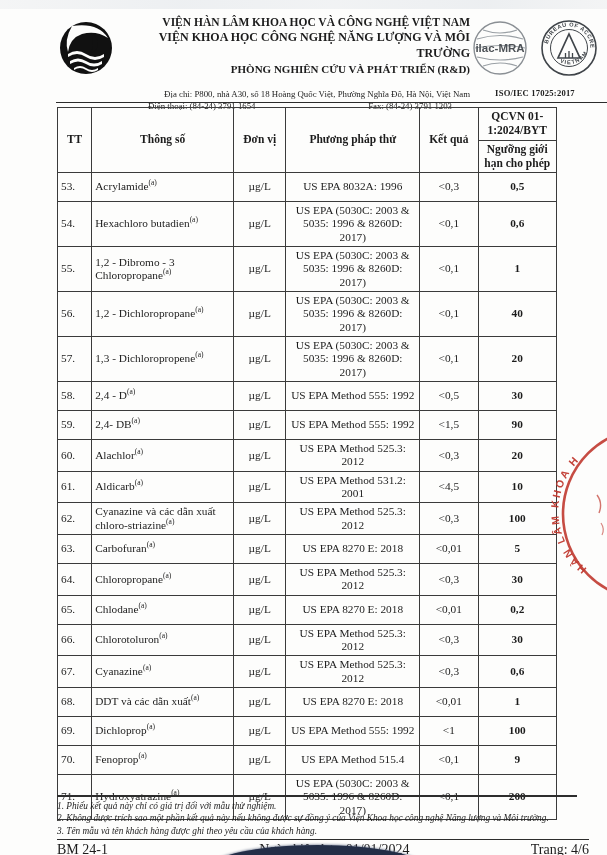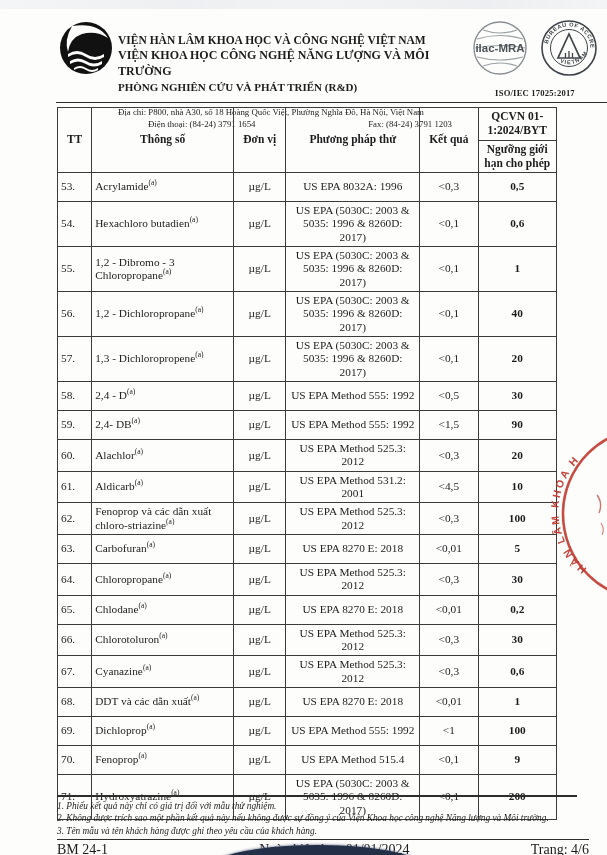--- a/index.html
+++ b/index.html
@@ -10,21 +10,21 @@
     color:#1c1c1c;
   }
   .scan-top{
     position:absolute;top:0;left:0;width:607px;height:9px;
     background:linear-gradient(to right,#f2f3f4 0%,#e9ecef 30%,#eef0f2 55%,#e8ebee 80%,#f1f2f3 100%);
     opacity:.8;
   }
   
   .header{position:absolute;top:12px;left:0;width:607px;height:88px;}
   .logo-left{position:absolute;left:58px;top:8px;width:56px;height:56px;}
-  .org-block{position:absolute;left:118px;top:21px;width:352px;text-align:left;line-height:1.3;font-family:Liberation Serif, serif;}
+  .org-block{position:absolute;left:118px;top:3px;width:352px;text-align:right;line-height:1.3;font-family:Liberation Serif, serif;}
   .org1{font-weight:bold;font-size:11.5px;}
   .org2{font-weight:bold;font-size:12px;}
   .org3{font-weight:bold;font-size:11px;margin-top:1px;}
   .org4{font-weight:bold;font-size:10.5px;margin-top:1px;}
   .addr{font-size:8.8px;margin-top:13px;white-space:nowrap;}
   .phone-row{font-size:8.8px;display:flex;justify-content:space-between;padding:0 18px 0 30px;}
   .logos-right{position:absolute;right:8px;top:6px;width:128px;text-align:center;}
   .logo-pair{display:flex;justify-content:space-between;align-items:center;}
   .iso-line{font-weight:bold;font-size:8.6px;margin-top:10px;letter-spacing:.2px;color:#222;}
   .header-rule{position:absolute;top:102px;left:56px;width:551px;height:0;border-top:1.6px solid #2c2c2c;}
@@ -219,21 +219,21 @@
       <tr>
         <td class="cell-tt">61.</td>
         <td class="cell-param"><span>Aldicarb</span><sup>(a)</sup></td>
         <td class="cell-unit">µg/L</td>
         <td class="cell-method">US EPA Method 531.2: 2001</td>
         <td class="cell-result">&lt;4,5</td>
         <td class="cell-limit">10</td>
       </tr>
       <tr>
         <td class="cell-tt">62.</td>
-        <td class="cell-param"><span>Fenoprop và các dẫn xuất chloro-striazine</span><sup>(a)</sup></td>
+        <td class="cell-param"><span>Cyanazine và các dẫn xuất chloro-striazine</span><sup>(a)</sup></td>
         <td class="cell-unit">µg/L</td>
         <td class="cell-method">US EPA Method 525.3: 2012</td>
         <td class="cell-result">&lt;0,3</td>
         <td class="cell-limit">100</td>
       </tr>
       <tr>
         <td class="cell-tt">63.</td>
         <td class="cell-param"><span>Carbofuran</span><sup>(a)</sup></td>
         <td class="cell-unit">µg/L</td>
         <td class="cell-method">US EPA 8270 E: 2018</td>

